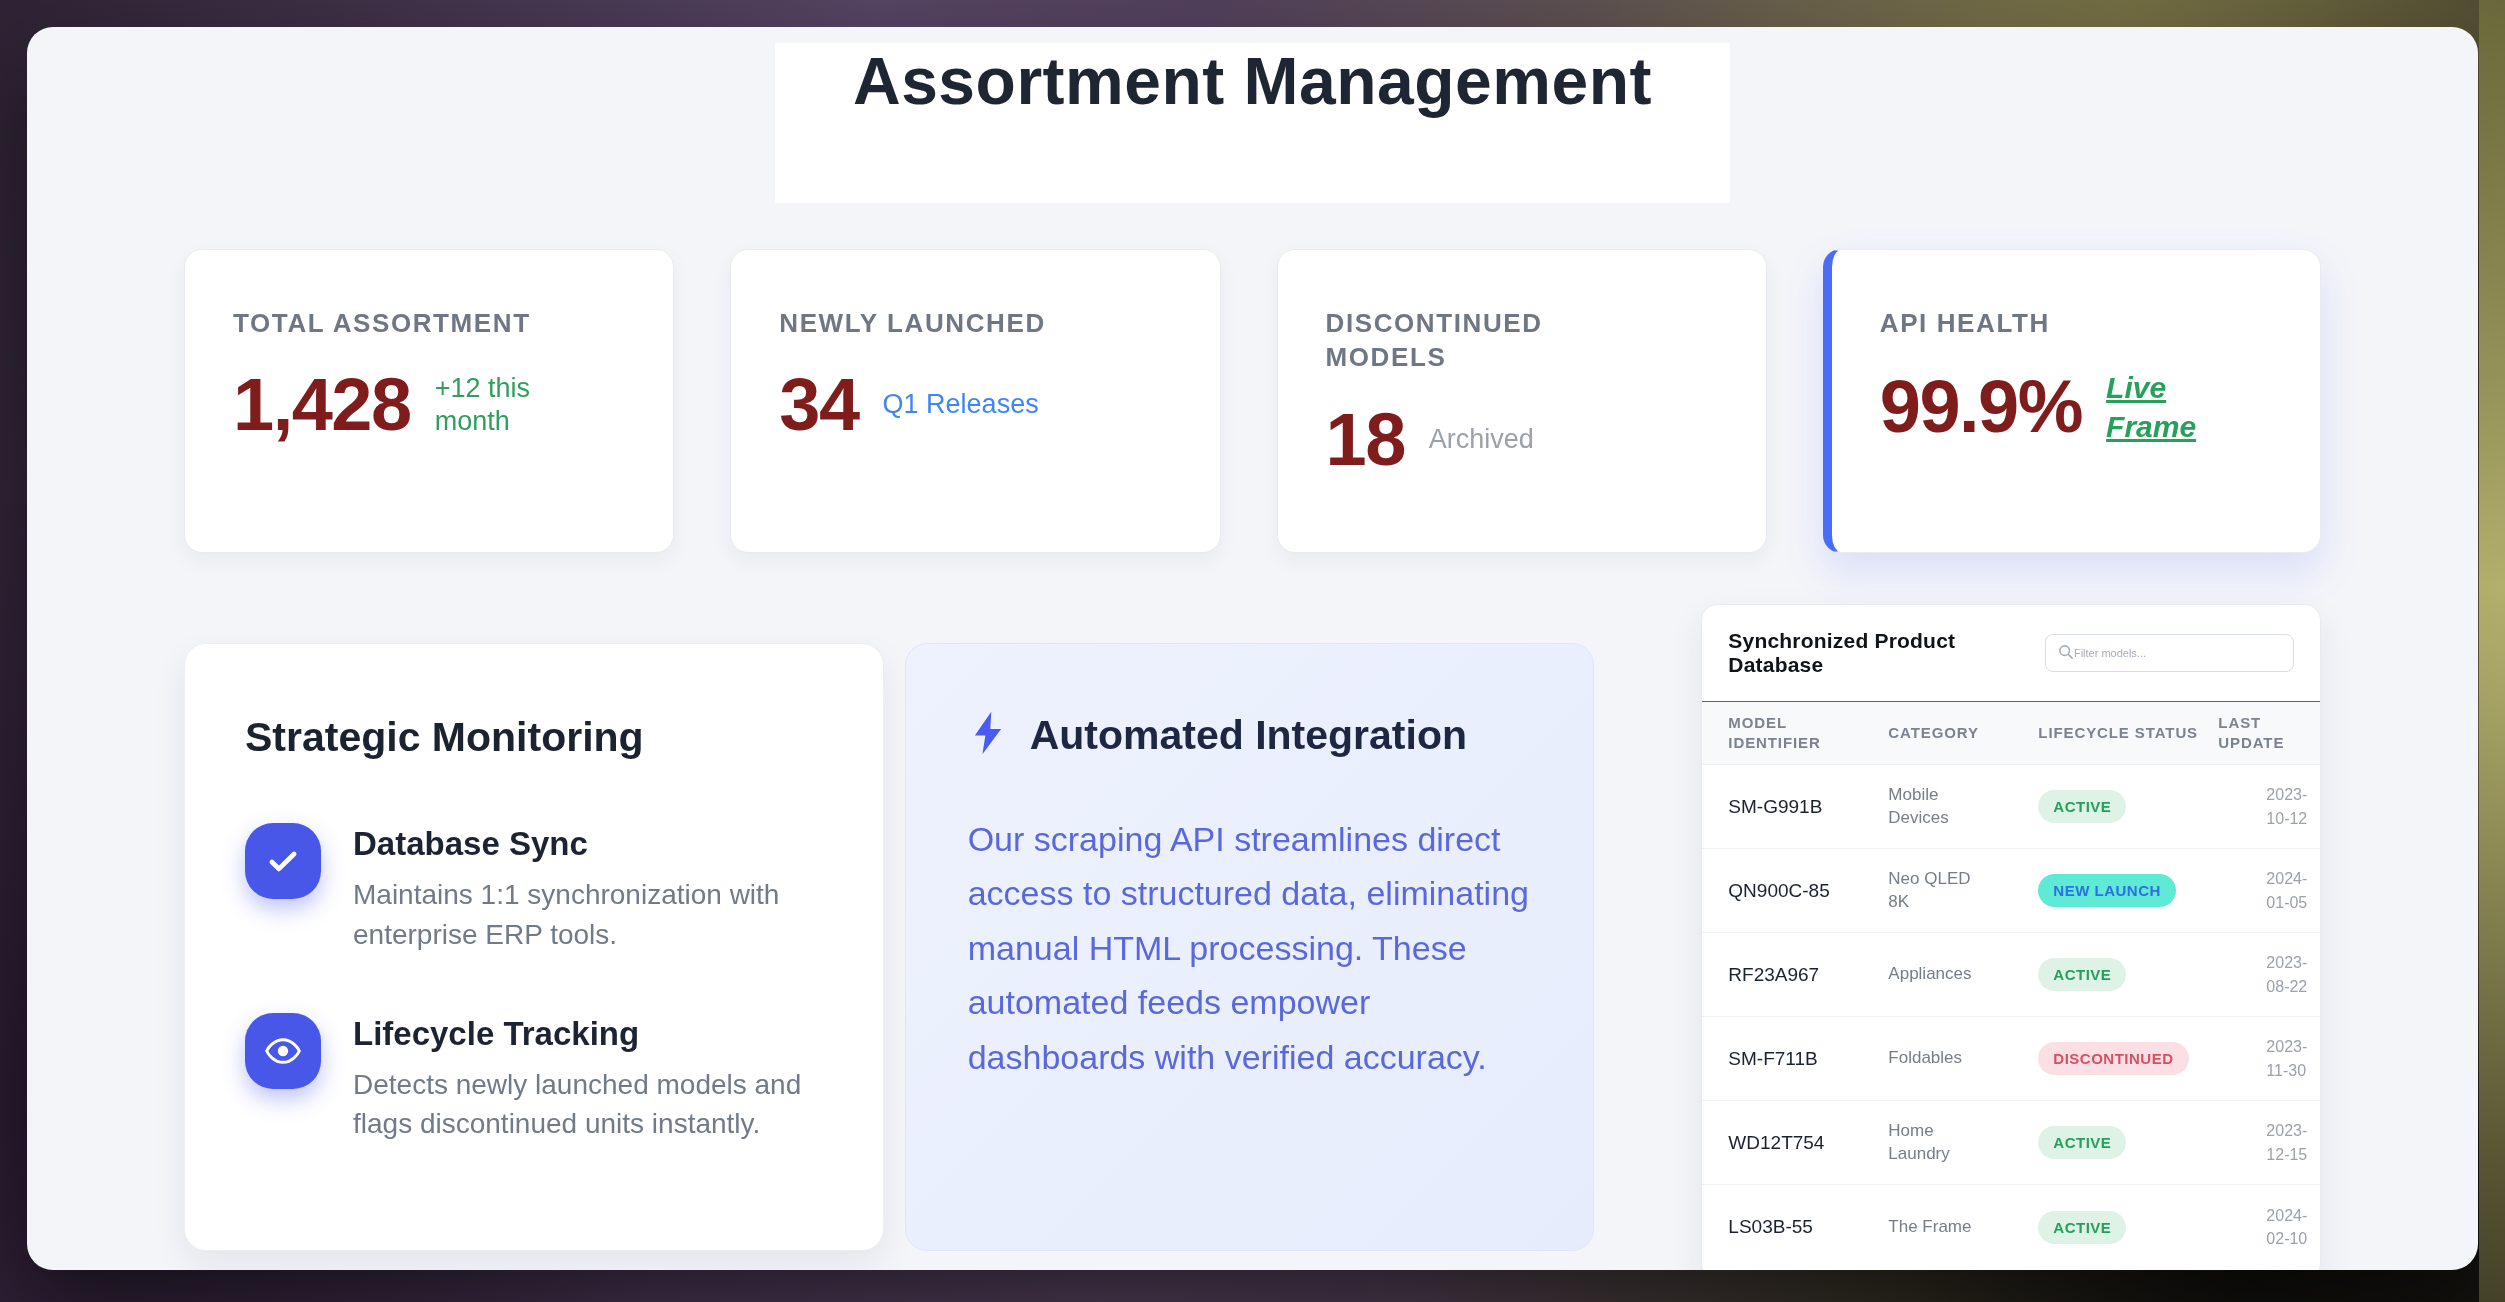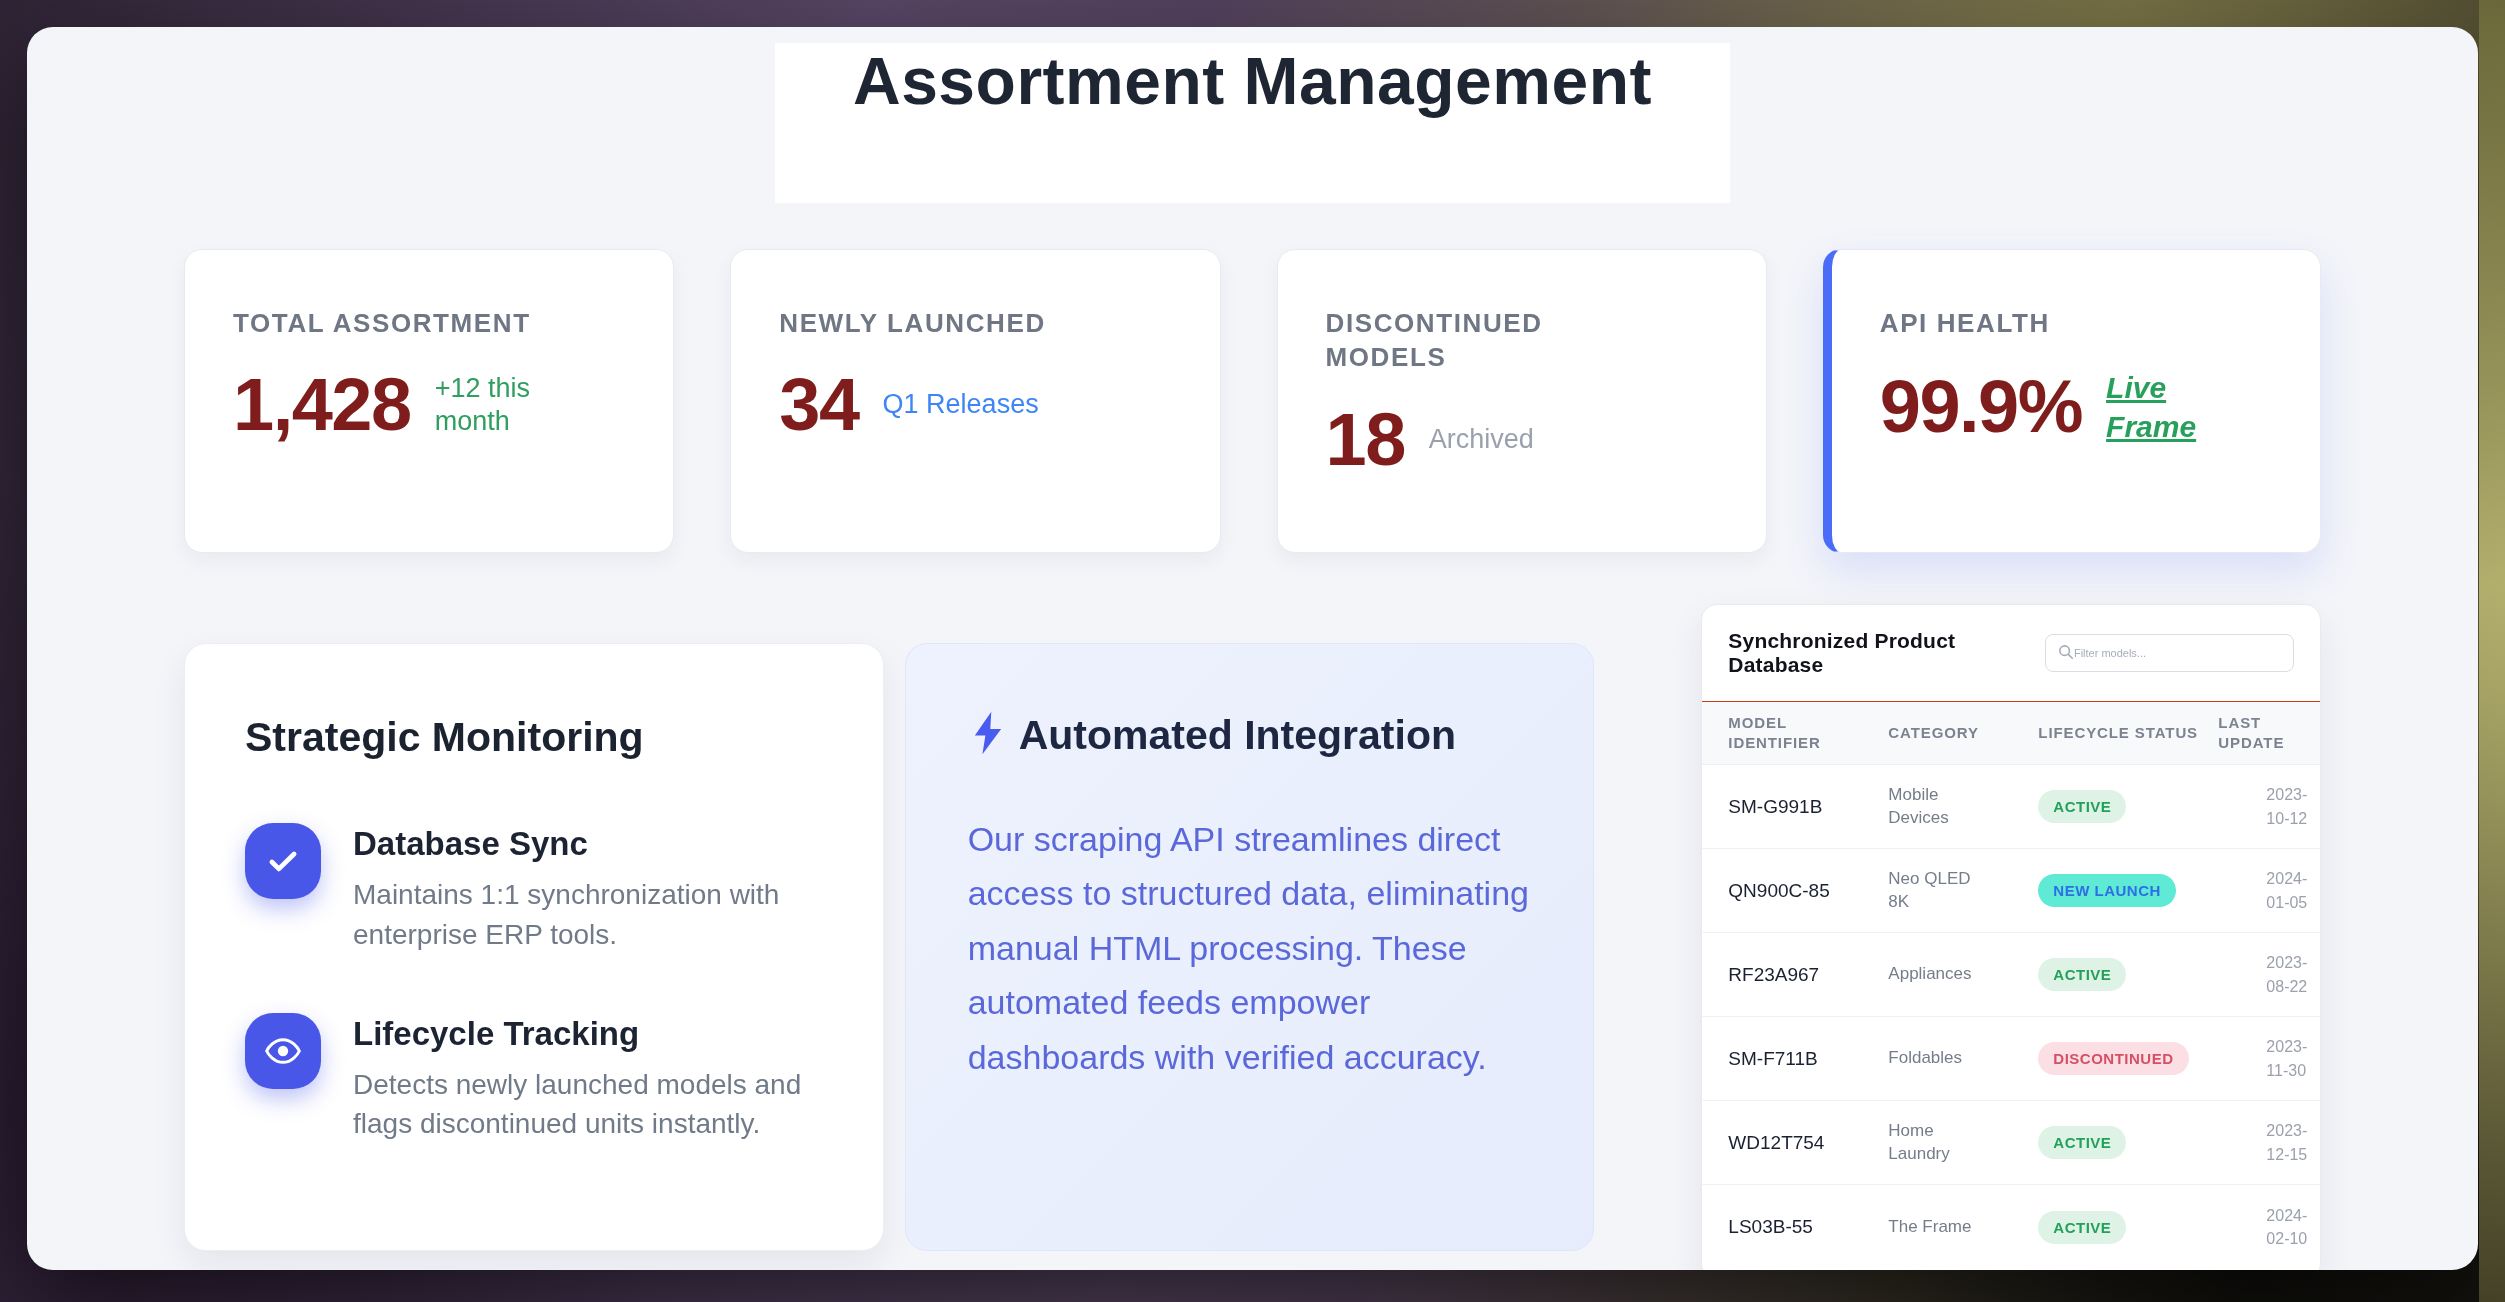--- a/index.html
+++ b/index.html
@@ -103,21 +103,21 @@
   }
   .mon-item h3 { margin: 2px 0 12px; font-size: 33px; font-weight: 700; color: #1c2433; }
   .mon-item p { margin: 0; font-size: 28px; color: #717a89; line-height: 1.42; max-width: 460px; }
 
   .integration-card {
     width: 690px; height: 608px; margin-top: 39px;
     background: linear-gradient(135deg, #eef2fe 0%, #e6ecfc 100%);
     border: 1px solid #e0e6fa;
     padding: 66px 62px;
   }
-  .int-title-row { display: flex; align-items: center; gap: 11px; margin-bottom: 52px; }
+  .int-title-row { display: flex; align-items: center; gap: 22px; margin-bottom: 52px; }
   .int-title-row h2 { margin: 0; font-size: 41px; font-weight: 700; color: #1d2742; }
   .int-body { margin: 0; font-size: 34px; color: #5a68da; line-height: 1.6; max-width: 568px; }
 
   
   .table-card {
     width: 620px; height: 676px; margin-left: 86px;
     background: #ffffff; border: 1px solid #e8eaf0; border-radius: 16px;
     box-shadow: 0 14px 34px rgba(25,35,65,.08);
     overflow: hidden;
   }

